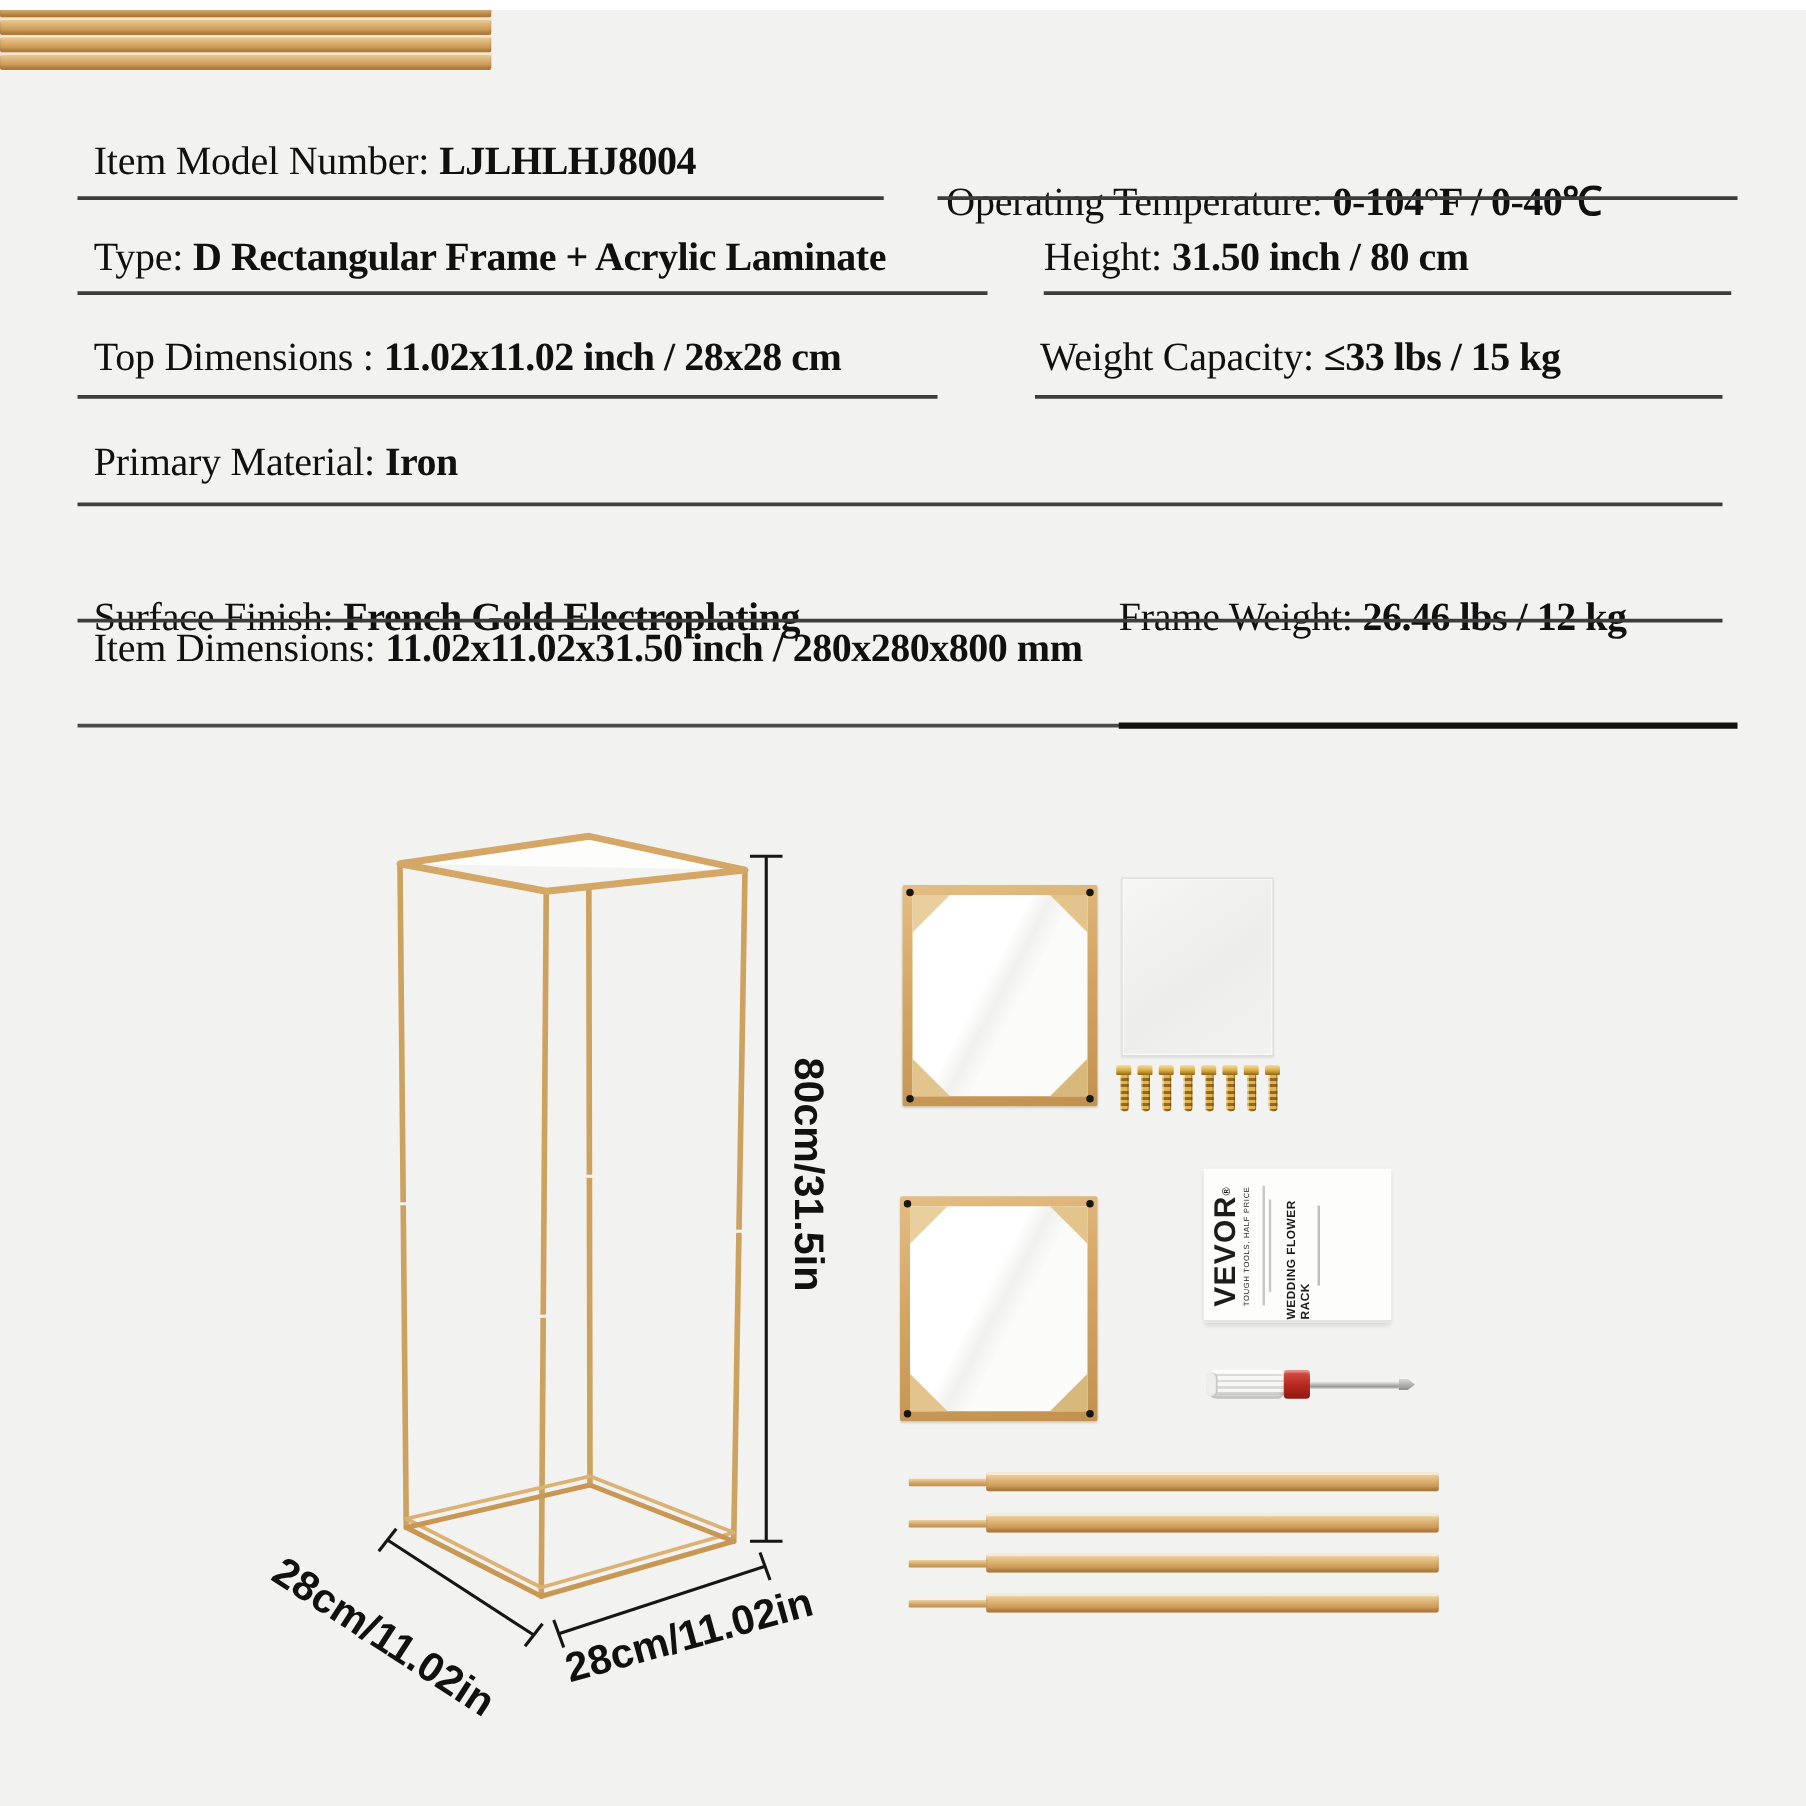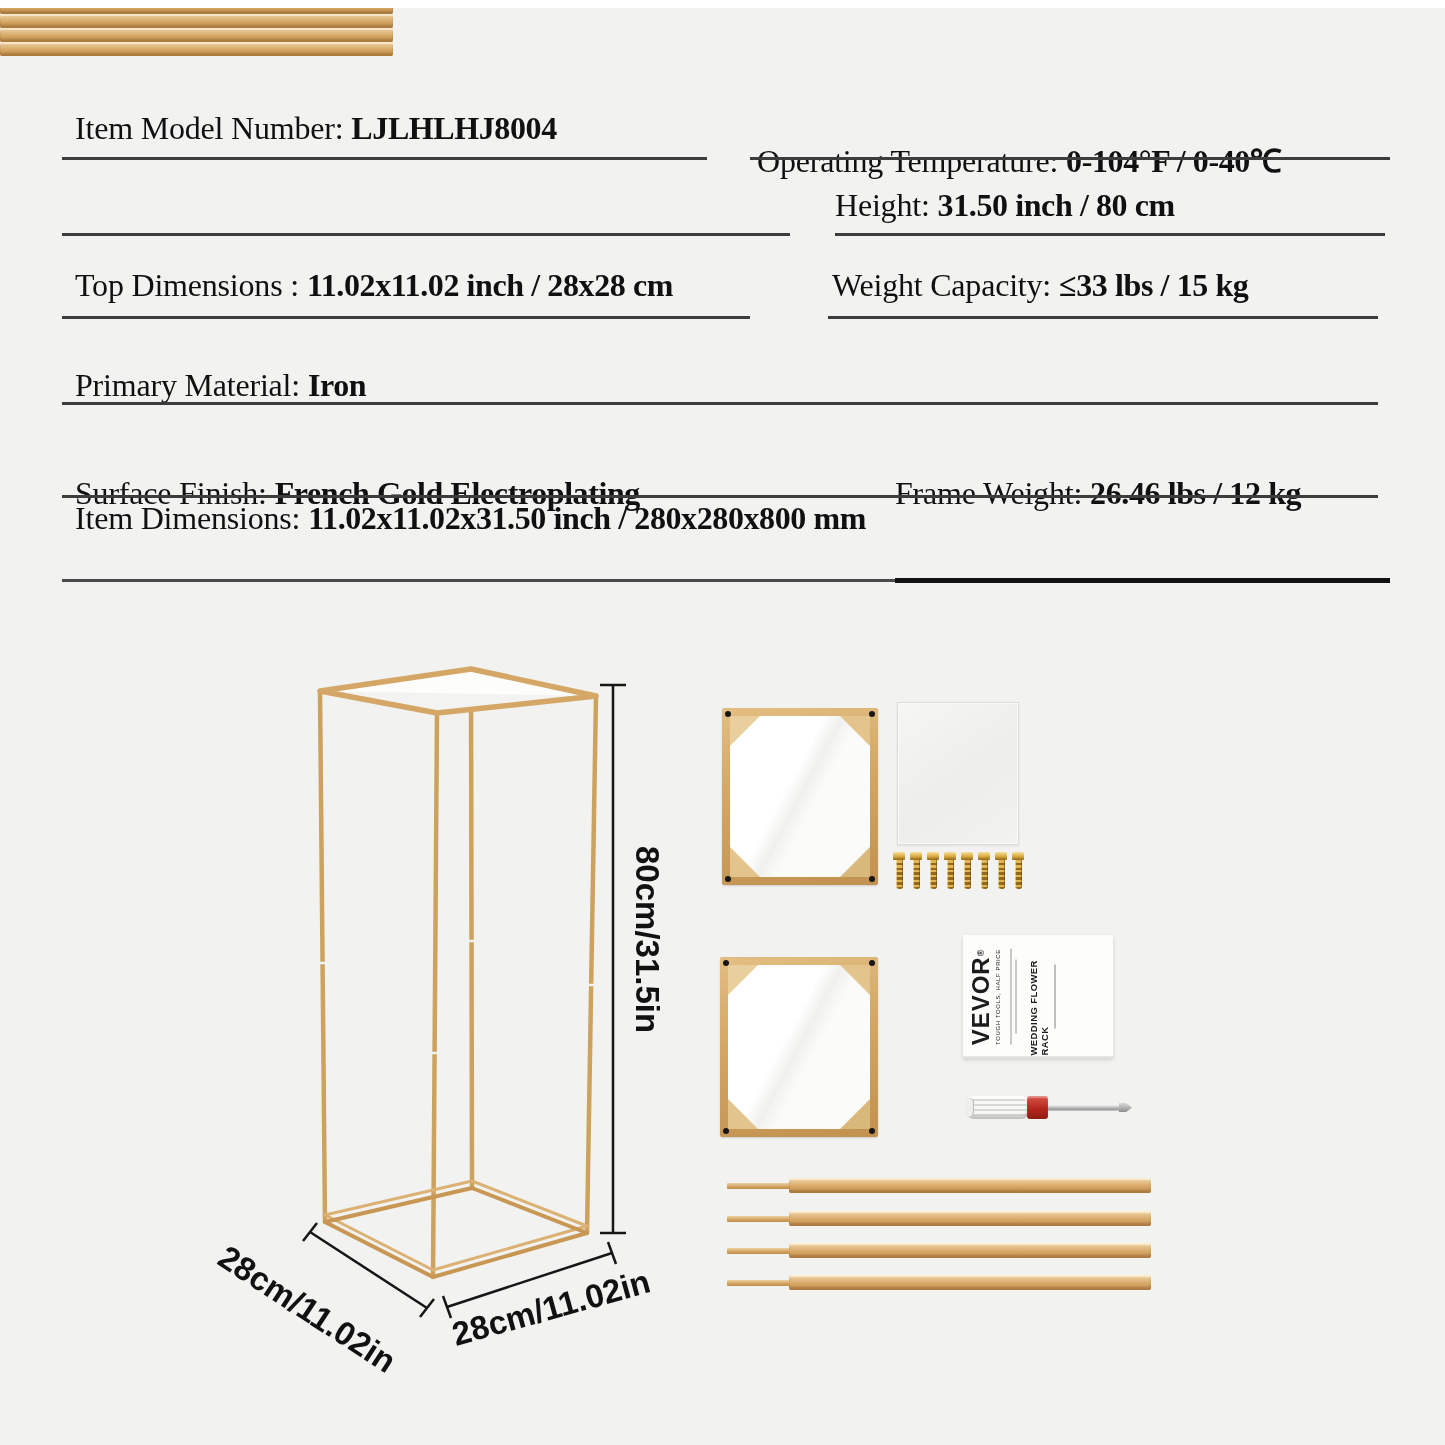--- a/index.html
+++ b/index.html
@@ -10,21 +10,21 @@
     color:#101010;
   }
   .topstrip{position:absolute;left:0;top:0;width:100%;height:8px;background:#ffffff;}
 
   
   .spec{position:absolute;left:0;top:0;width:100%;height:600px;}
   .row{position:absolute;left:0;width:100%;height:40px;line-height:40px;font-size:32px;letter-spacing:-0.2px;white-space:nowrap;}
   .cell{position:absolute;top:0;font-family:Liberation Serif, serif;}
   .lbl{font-weight:400;}
   .val{font-weight:700;margin-left:8px;letter-spacing:-0.4px;}
-  .r1{top:108px;} .r2{top:185px;} .r3{top:265px;} .r4{top:365px;} .r5{top:441px;margin-top:32px;} .r6{top:498px;}
+  .r1{top:108px;} .r2{top:185px;} .r3{top:265px;} .r4{top:349px;} .r5{top:441px;margin-top:32px;} .r6{top:498px;}
   .cl{left:75px;}
   .cr1{left:757px;margin-top:33px;} .cr2{left:835px;} .cr3{left:832px;} .cr4{left:637px;} .cr5{left:895px;}
   .hr{position:absolute;height:3px;background:#3d3d3d;}
   .hr1l{left:62px;top:157px;width:645px;}
   .hr1r{left:750px;top:157px;width:640px;}
   .hr2l{left:62px;top:233px;width:728px;}
   .hr2r{left:835px;top:233px;width:550px;}
   .hr3l{left:62px;top:316px;width:688px;}
   .hr3r{left:828px;top:316px;width:550px;}
   .hr4{left:62px;top:402px;width:1316px;}
@@ -120,20 +120,23 @@
     <div class="row r1">
       <div class="cell cl">
         <span class="lbl">Item Model Number:</span><span class="val">LJLHLHJ8004</span>
       </div>
       <div class="cell cr1">
         <span class="lbl">Operating Temperature:</span><span class="val">0-104°F / 0-40℃</span>
       </div>
     </div>
 
     <div class="row r2">
+      <div class="cell cl">
+        <span class="lbl">Type:</span><span class="val">D Rectangular Frame + Acrylic Laminate</span>
+      </div>
       <div class="cell cr2">
         <span class="lbl">Height:</span><span class="val">31.50 inch / 80 cm</span>
       </div>
     </div>
 
     <div class="row r3">
       <div class="cell cl">
         <span class="lbl">Top Dimensions :</span><span class="val">11.02x11.02 inch / 28x28 cm</span>
       </div>
       <div class="cell cr3">

